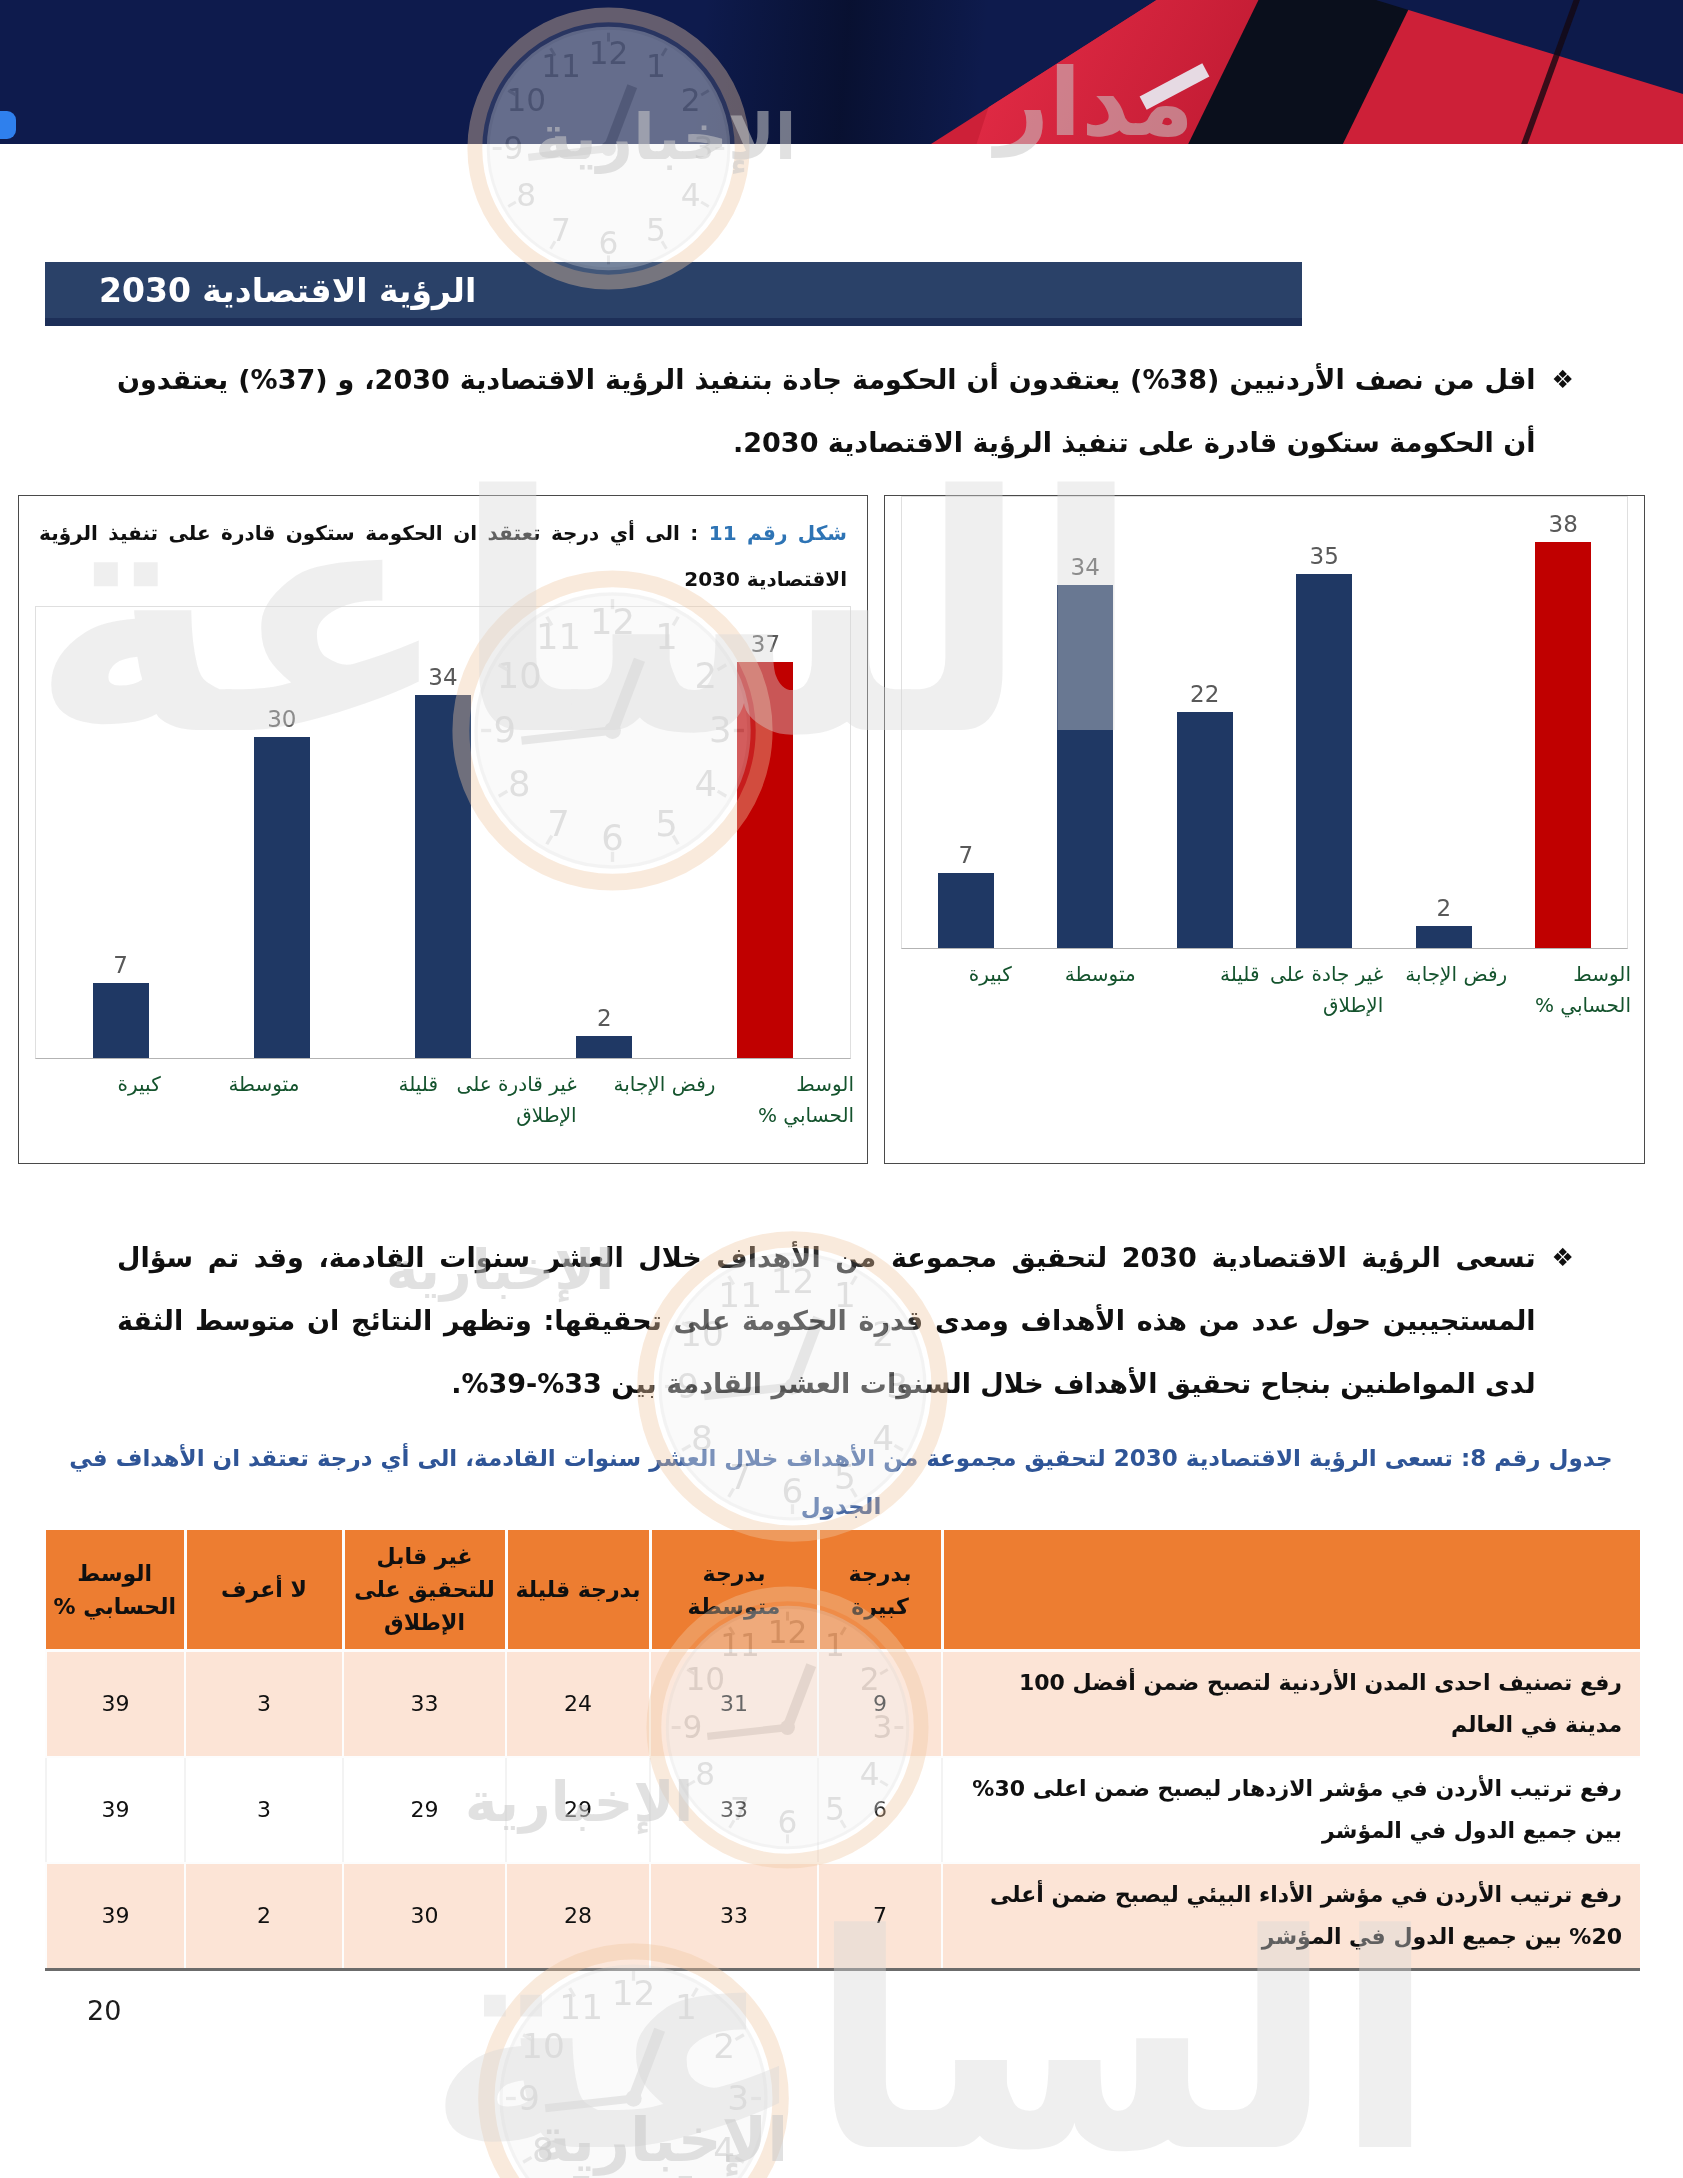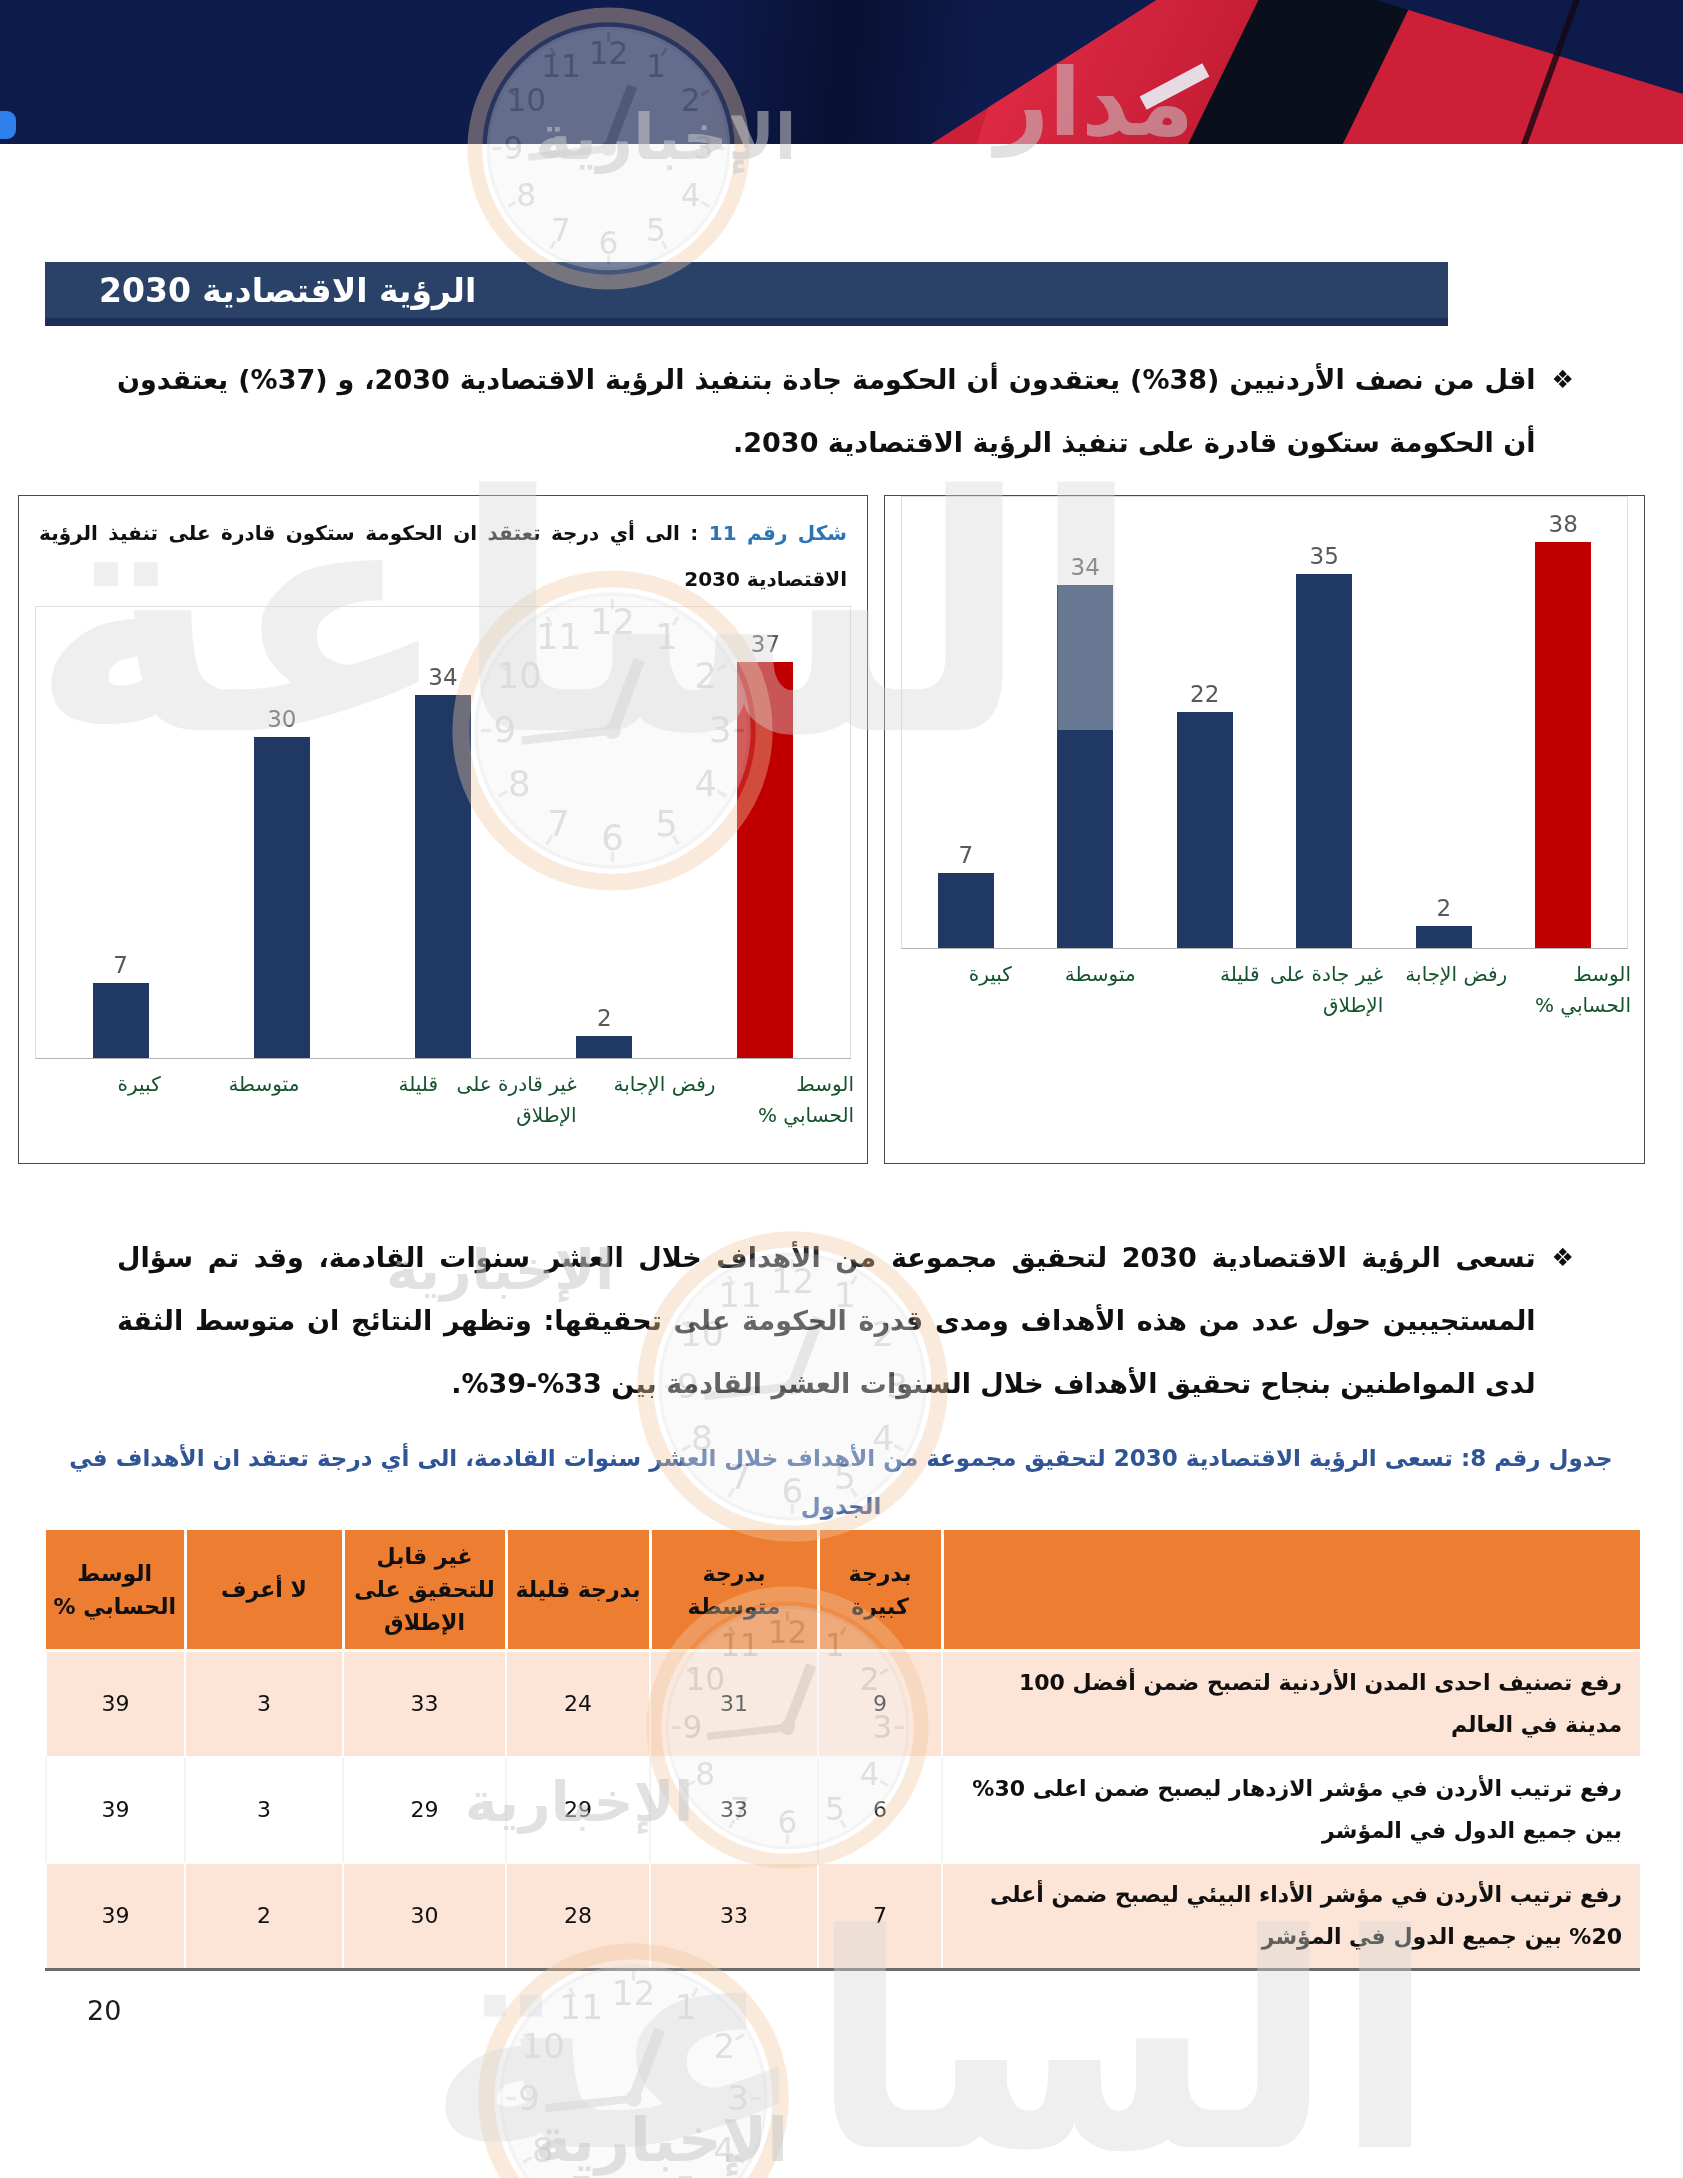--- a/index.html
+++ b/index.html
@@ -20,21 +20,21 @@
   .banner .navytri{position:absolute;right:0;top:0;width:307px;height:94px;background:#0D1A4A;
         clip-path:polygon(0 0,100% 0,100% 100%);}
   .banner .crack{position:absolute;left:614px;top:-20px;width:6px;height:198px;background:#140812;
         transform:rotate(20deg);opacity:.8;}
   .banner .sliver{position:absolute;left:1139px;top:79px;width:71px;height:15px;background:#E9EEF6;
         transform:rotate(-28deg);opacity:.9;}
   .blue-tab{position:absolute;left:0;top:111px;width:16px;height:28px;background:#2F80ED;
         border-radius:0 9px 9px 0;}
 
   
-  .title-bar{position:absolute;left:45px;top:262px;width:1403px;height:64px;background:#2A4168;
+  .title-bar{position:absolute;left:45px;top:262px;width:1257px;height:64px;background:#2A4168;
         border-bottom:8px solid #1D2F58;display:flex;align-items:center;justify-content:flex-end;
         padding:0 54px;box-sizing:border-box;color:#fff;font-size:33px;font-weight:700;direction:rtl;}
 
   
   .bullet-para{position:absolute;display:flex;gap:16px;direction:rtl;color:#101010;
         font-size:27px;font-weight:700;line-height:63px;}
   .bullet-para .marker{flex:0 0 auto;font-size:25px;line-height:63px;}
   .bullet-para p{margin:0;flex:1;text-align:justify;}
   #para1{left:117px;top:348px;width:1457px;}
   #para2{left:117px;top:1226px;width:1457px;}

